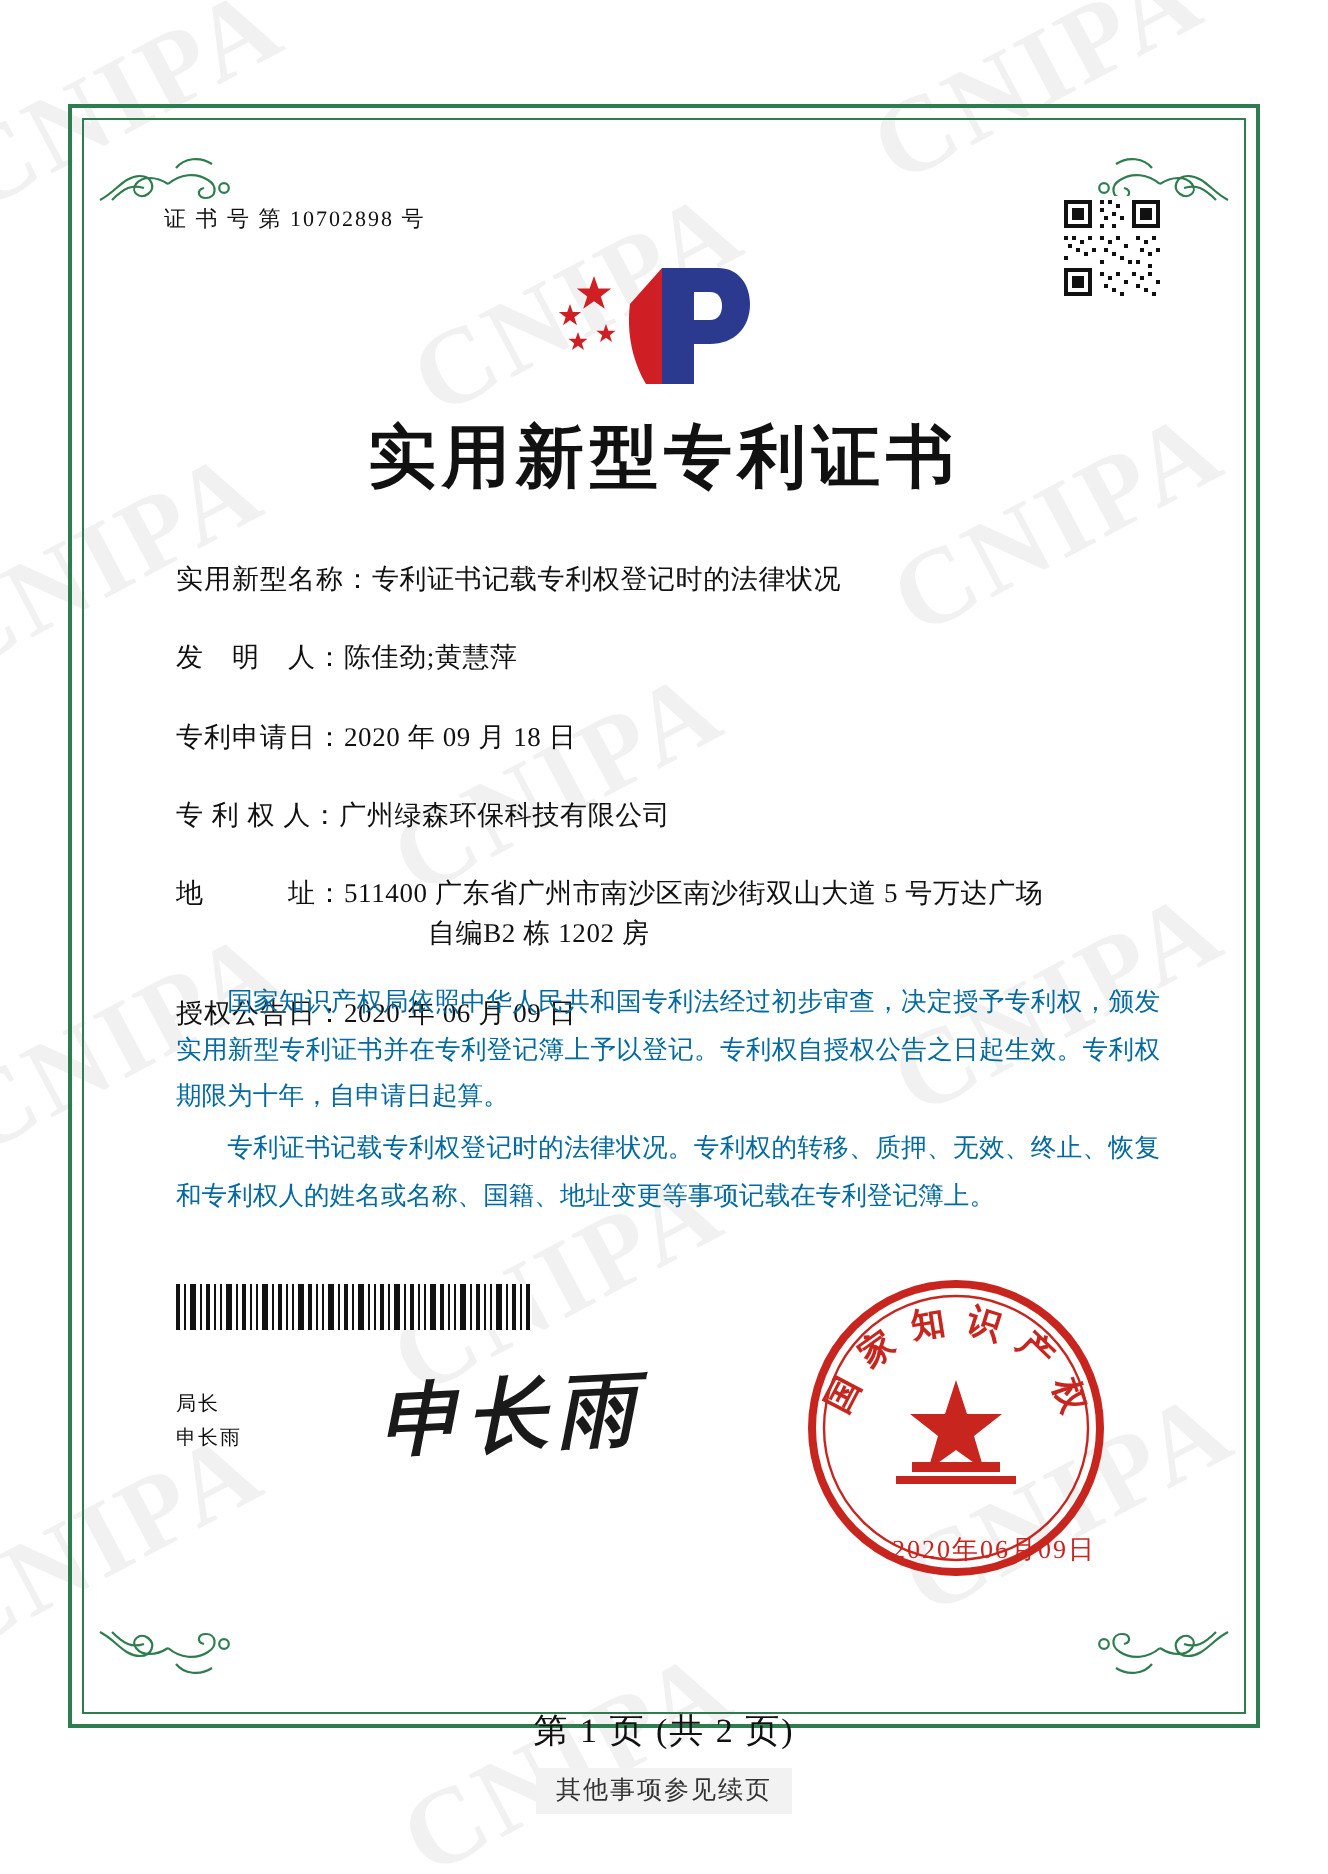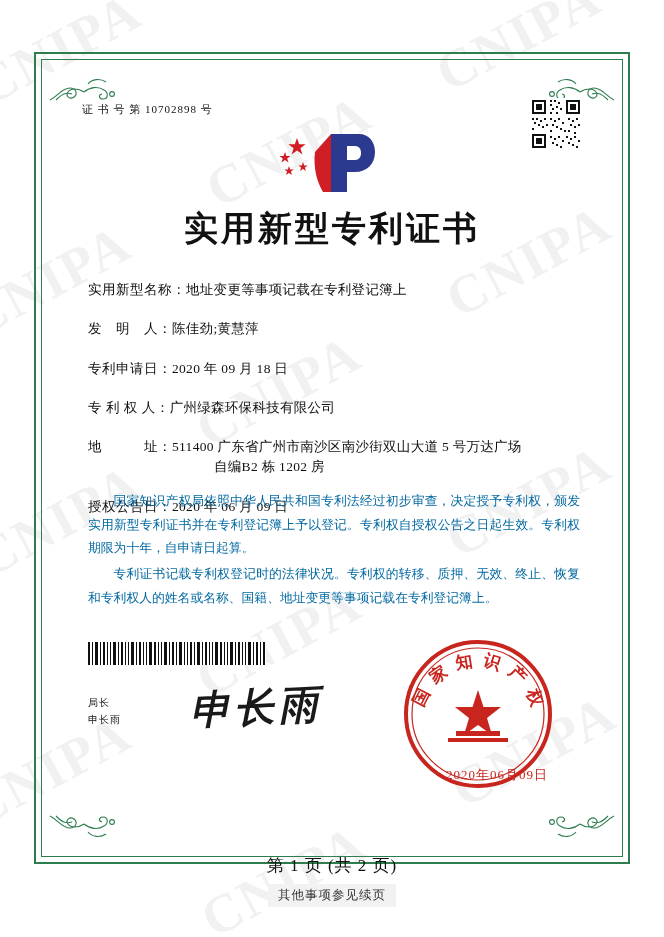--- a/index.html
+++ b/index.html
@@ -385,21 +385,21 @@
           <polygon points="30,34 31.2,37.4 34.8,37.4 31.9,39.6 33,43 30,40.9 27,43 28.1,39.6 25.2,37.4 28.8,37.4"></polygon>
         </g>
       </svg>
     </div>
 
     <div class="title">实用新型专利证书</div>
 
     <div class="fields">
       <div class="row">
         <span class="label">实用新型名称：</span>
-        <span class="value">地址变更等事项记载在专利登记簿上</span>
+        <span class="value">专利证书记载专利权登记时的法律状况</span>
       </div>
       <div class="row">
         <span class="label">发　明　人：</span>
         <span class="value">陈佳劲;黄慧萍</span>
       </div>
       <div class="row">
         <span class="label">专利申请日：</span>
         <span class="value">2020 年 09 月 18 日</span>
       </div>
       <div class="row">

